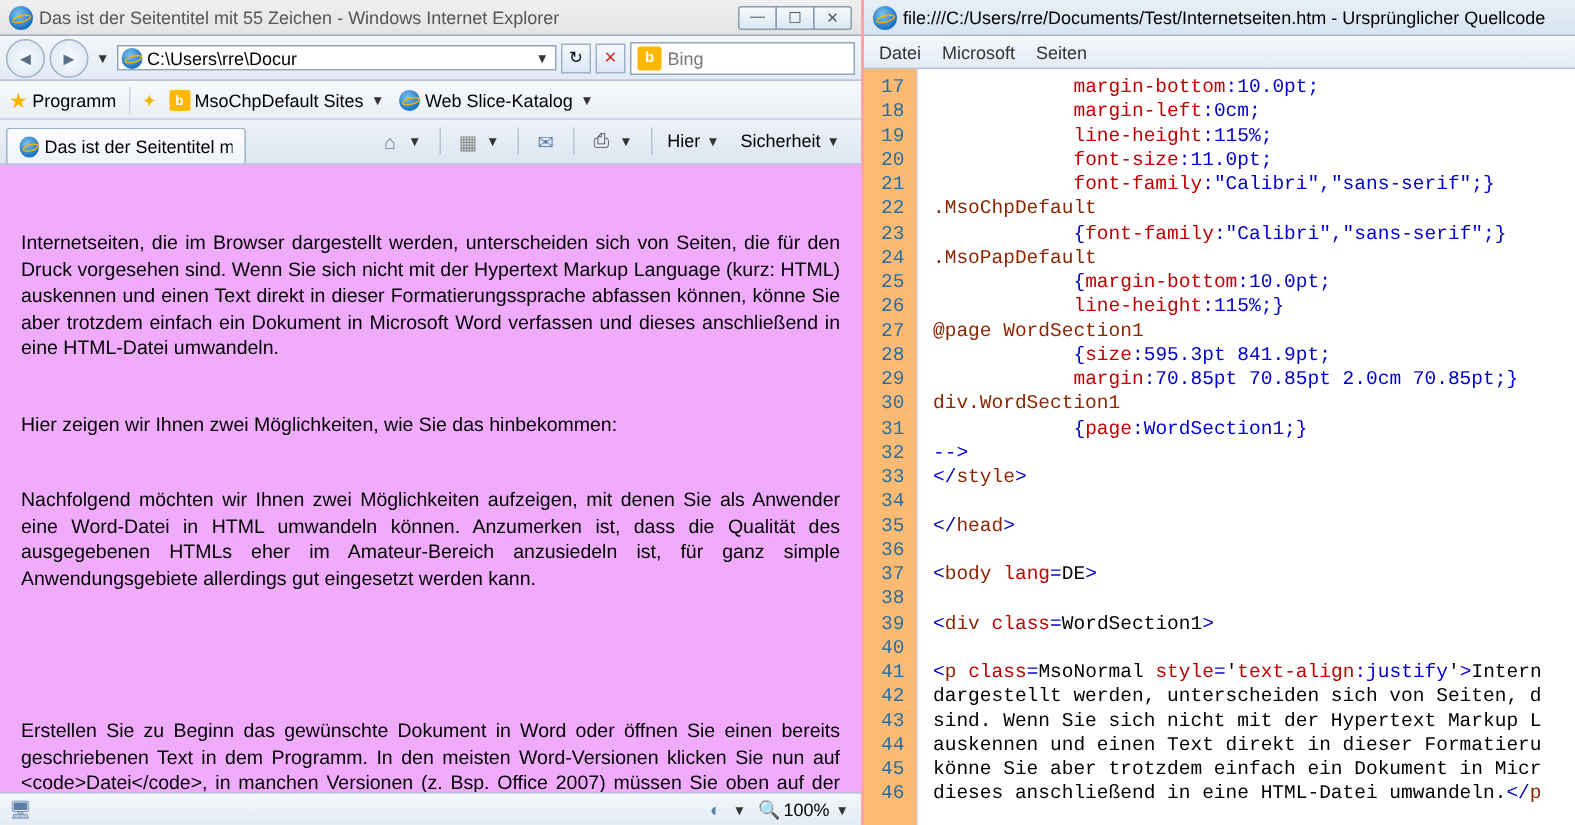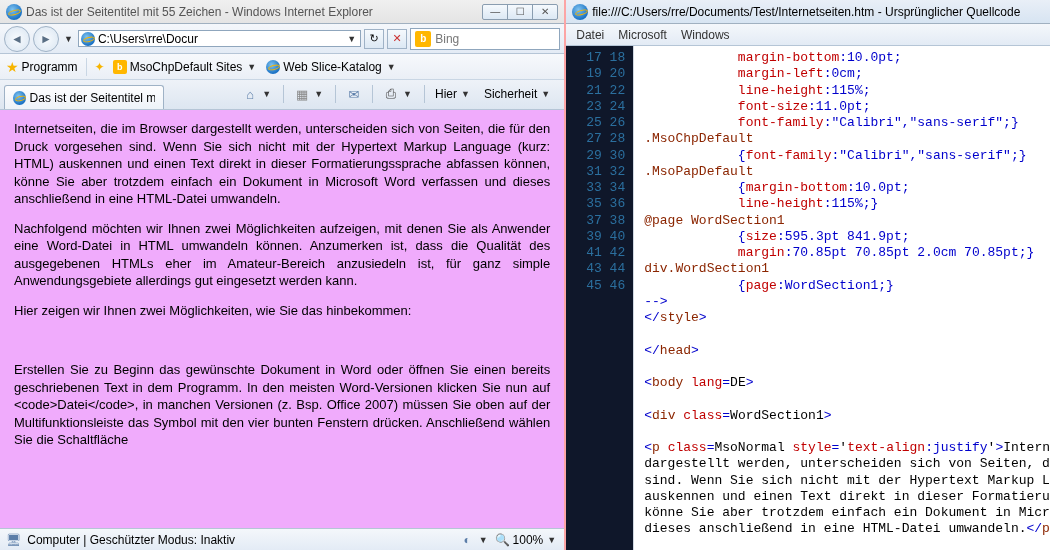--- a/index.html
+++ b/index.html
@@ -41,33 +41,33 @@
 .cmd-item { display:flex; align-items:center; gap:2px; padding:2px 4px; cursor:pointer; font-size:12px; }
 .cmd-sep { width:1px; height:18px; background:#b5c5d6; margin:0 2px; }
 .ico { width:16px; height:16px; display:inline-flex; align-items:center; justify-content:center; font-size:13px; }
 .ico.home { color:#5b7da8; }
 .ico.rss { color:#888; }
 .ico.mail { color:#5b7da8; }
 .ico.print { color:#444; }
 
 
 .content { flex:1; padding:10px 14px; font-size:13px; line-height:1.35; color:#000; text-align:justify; overflow:hidden; }
-.content p { margin-bottom: 12px; }
+.content p { margin-bottom: 12px; margin-top: 33px; }
 
 
 .status-bar { height:22px; border-top:1px solid #b5c5d6; background:linear-gradient(#f4f7fb,#e3ebf5); display:flex; align-items:center; padding:0 6px; font-size:12px; gap:6px; }
 .status-bar .spacer { flex:1; }
 .zoom { display:flex; align-items:center; gap:2px; }
 
 
 .src-title { height:24px; }
 .menu-bar { height:22px; background:linear-gradient(#f4f7fb,#e3ebf5); border-bottom:1px solid #b5c5d6; display:flex; align-items:center; gap:14px; padding:0 10px; font-size:12px; color:#333; }
 .menu-item { cursor:pointer; }
 .code-area { flex:1; display:flex; font-family:Consolas,"Courier New",monospace; font-size:13px; overflow:hidden; background:#fff; }
-.gutter { width:68px; background:#0f172a; text-align:right; padding:4px 8px 4px 0; color:#2b6f9e; line-height:1.25; user-select:none; border-right:1px solid #d0d8e2; }
+.gutter { width:36px; background:#fdba74; text-align:right; padding:4px 8px 4px 0; color:#2b6f9e; line-height:1.25; user-select:none; border-right:1px solid #d0d8e2; }
 .code { flex:1; padding:4px 0 4px 10px; line-height:1.25; white-space:pre; overflow:hidden; }
 .c-red { color:#c00000; }
 .c-blue { color:#0000cc; }
 .c-brown { color:#8b2500; }
 .c-black { color:#000; }
 
 
 .ie-icon { display:inline-block; background: radial-gradient(circle at 40% 35%, #7ec3f0 0%, #1b72c4 70%); border-radius:50%; position:relative; }
 .ie-icon::after { content:""; position:absolute; left:15%; top:40%; width:70%; height:20%; border:1.5px solid #f7b500; border-radius:50%; transform:rotate(-15deg); }
 </style>
@@ -154,49 +154,48 @@
         </div>
       <div class="cmd-item">
           <span>Sicherheit</span>
           <span class="dd">▼</span>
         </div>
     </div>
   </div>
 
   <div class="content" id="content-area">
       <p>Internetseiten, die im Browser dargestellt werden, unterscheiden sich von Seiten, die für den Druck vorgesehen sind. Wenn Sie sich nicht mit der Hypertext Markup Language (kurz: HTML) auskennen und einen Text direkt in dieser Formatierungssprache abfassen können, könne Sie aber trotzdem einfach ein Dokument in Microsoft Word verfassen und dieses anschließend in eine HTML-Datei umwandeln.</p>
+      <p>Hier zeigen wir Ihnen zwei Möglichkeiten, wie Sie das hinbekommen:</p>
       <p>Nachfolgend möchten wir Ihnen zwei Möglichkeiten aufzeigen, mit denen Sie als Anwender eine Word-Datei in HTML umwandeln können. Anzumerken ist, dass die Qualität des ausgegebenen HTMLs eher im Amateur-Bereich anzusiedeln ist, für ganz simple Anwendungsgebiete allerdings gut eingesetzt werden kann.</p>
-      <p>Hier zeigen wir Ihnen zwei Möglichkeiten, wie Sie das hinbekommen:</p>
       <p>&nbsp;</p>
       <p>Erstellen Sie zu Beginn das gewünschte Dokument in Word oder öffnen Sie einen bereits geschriebenen Text in dem Programm. In den meisten Word-Versionen klicken Sie nun auf &lt;code&gt;Datei&lt;/code&gt;, in manchen Versionen (z. Bsp. Office 2007) müssen Sie oben auf der Multifunktionsleiste das Symbol mit den vier bunten Fenstern drücken. Anschließend wählen Sie die Schaltfläche</p>
     </div>
 
   <div class="status-bar">
     <span style="color:#5b7da8">🖥</span>
-    <span>Computer | Geschützter Modus: Inaktiv</span>
     <span class="spacer"></span>
     <span style="color:#5b7da8">◐</span>
     <span class="dd">▼</span>
     <div class="zoom">
       <span>🔍</span>
       <span>100%</span>
       <span class="dd">▼</span>
     </div>
   </div>
 </div>
 
 <div class="right-pane">
   <div class="titlebar src-title">
     <span class="ie-icon"></span>
     <span style="white-space:nowrap;overflow:hidden">file:///C:/Users/rre/Documents/Test/Internetseiten.htm - Ursprünglicher Quellcode</span>
   </div>
   <div class="menu-bar">
     <span class="menu-item">Datei</span>
     <span class="menu-item">Microsoft</span>
-    <span class="menu-item">Windows</span>
+    <span class="menu-item">Seiten</span>
   </div>
   <div class="code-area">
     <div class="gutter" id="gutter">17
 18
 19
 20
 21
 22
 23
 24

